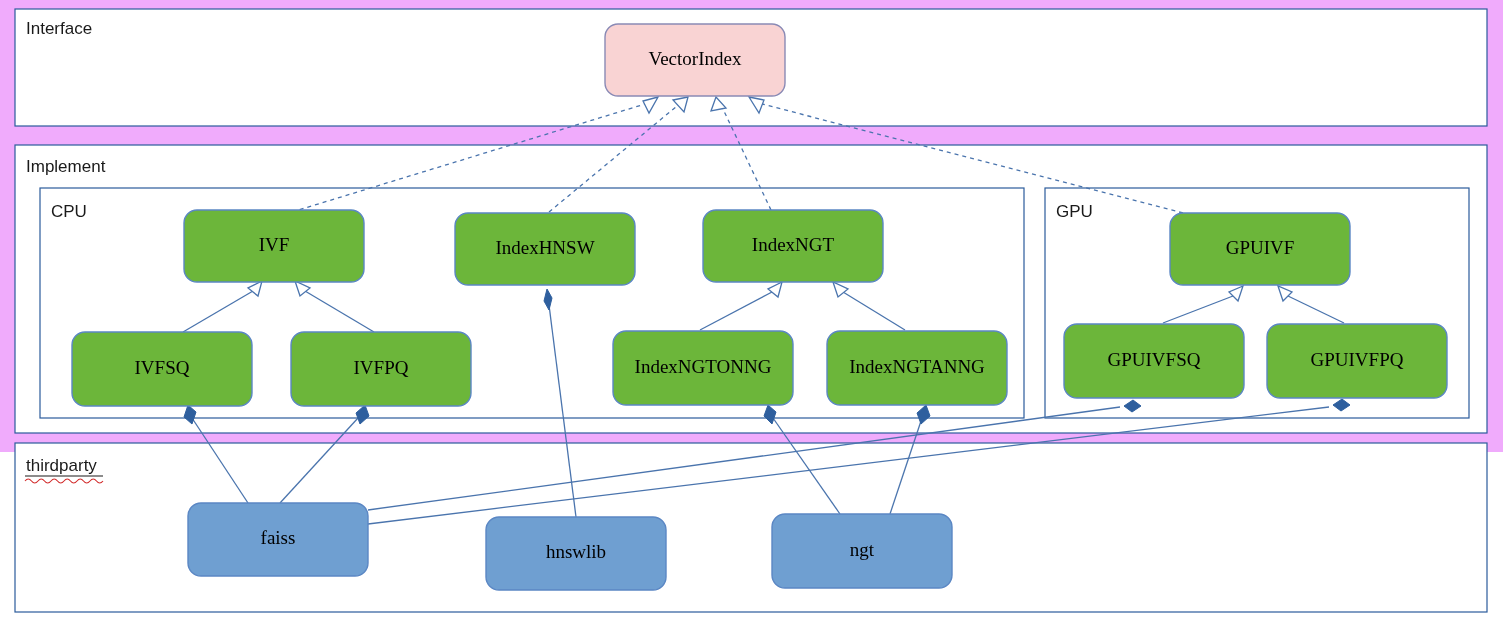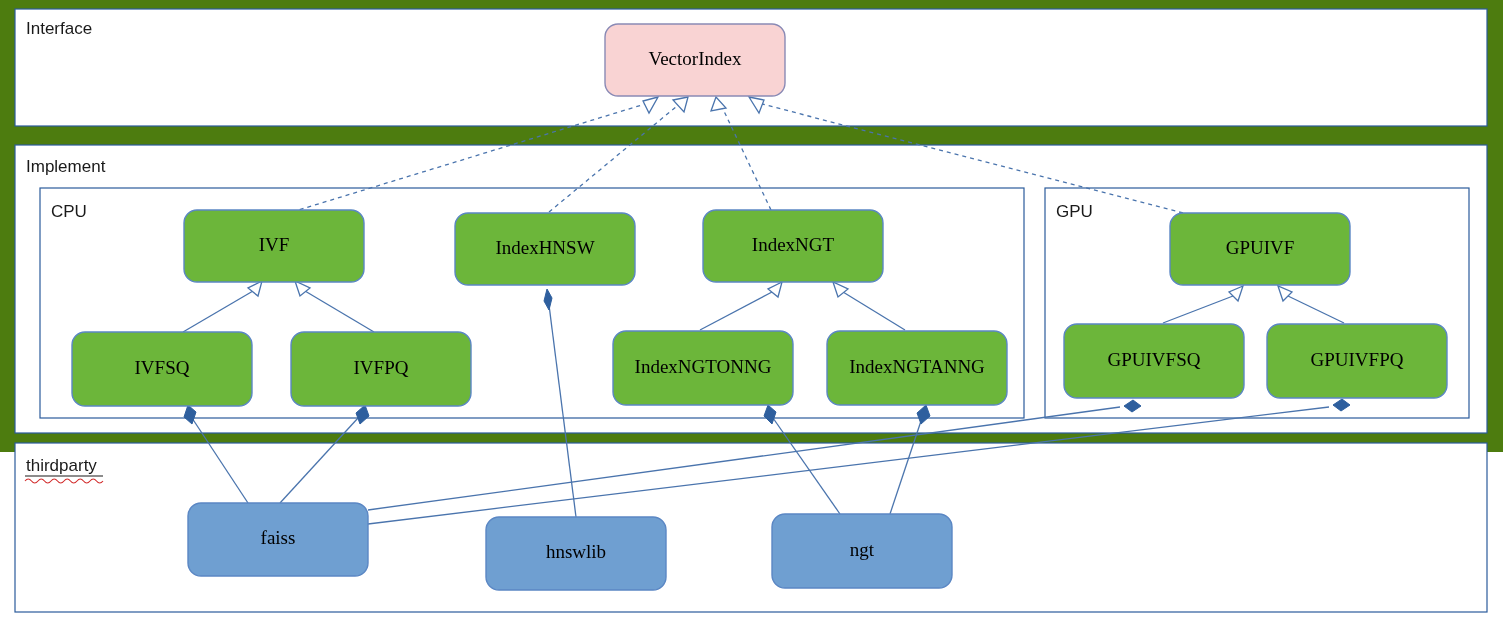--- a/index.html
+++ b/index.html
@@ -11,21 +11,21 @@
   body {
     font-family: "Liberation Sans", sans-serif;
     width: 1503px;
     height: 628px;
     overflow: hidden;
   }
   #diagram-root {
     position: relative;
     width: 1503px;
     height: 452px;
-    background: #4d7c0f;
+    background: #f0abfc;
   }
   svg.diagram-canvas {
     position: absolute;
     top: 0;
     left: 0;
     width: 1503px;
     height: 628px;
   }
   .group-frame {
     fill: #ffffff;

